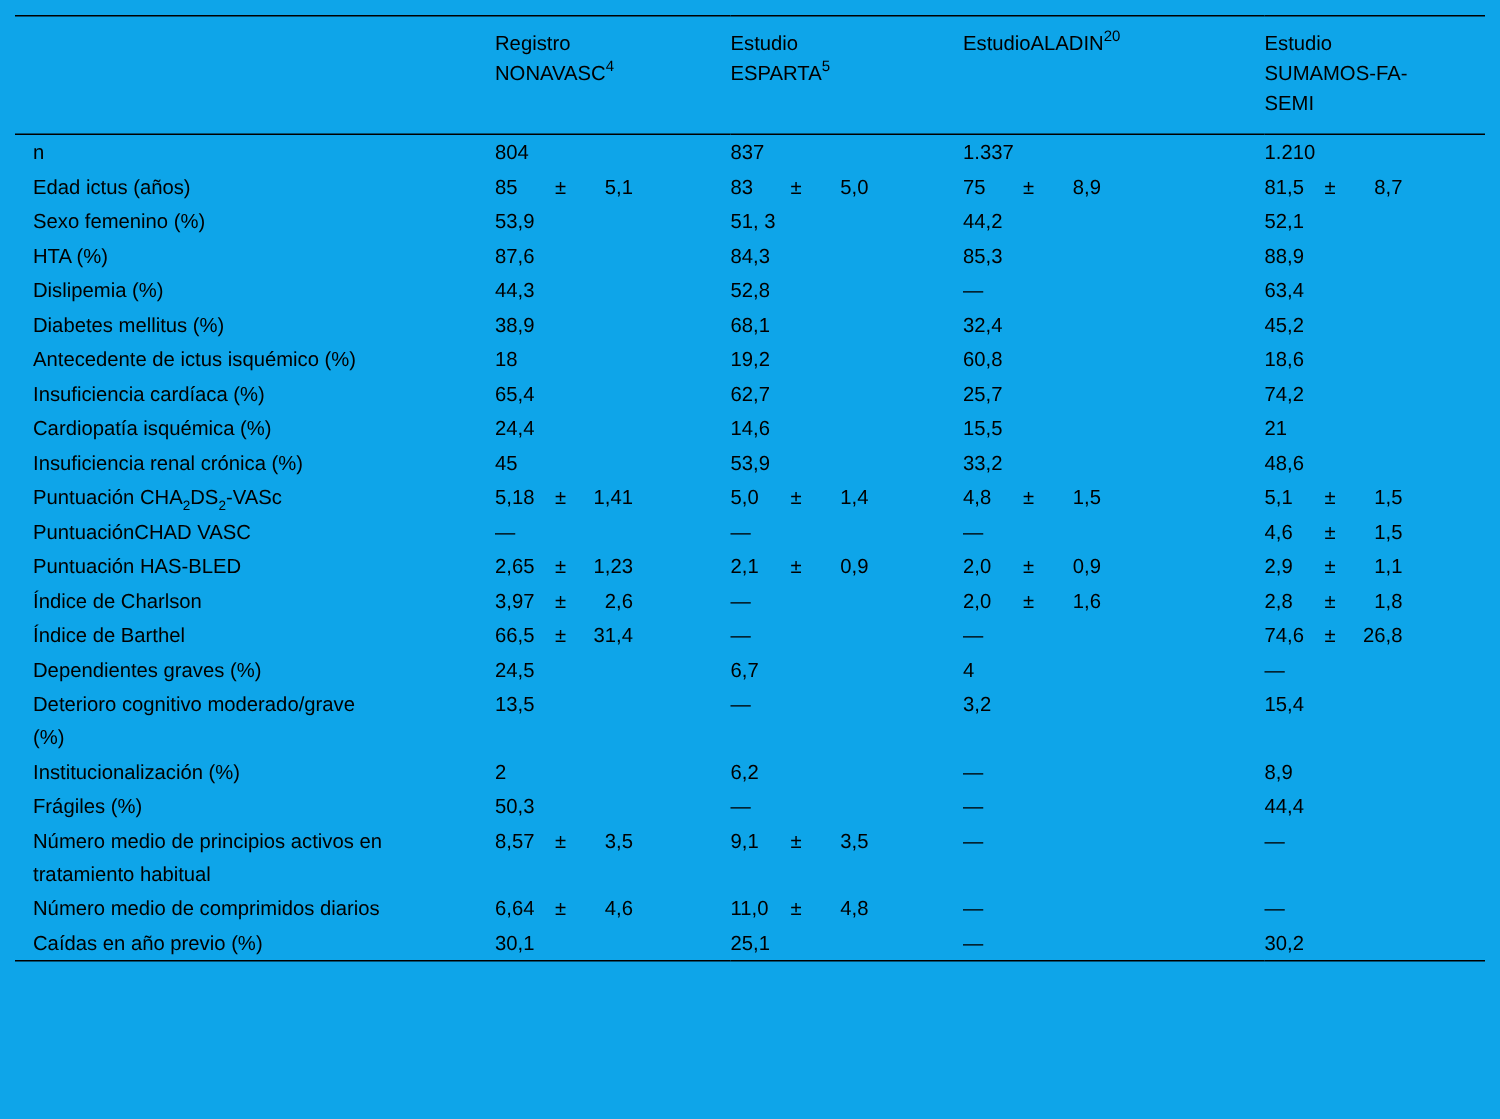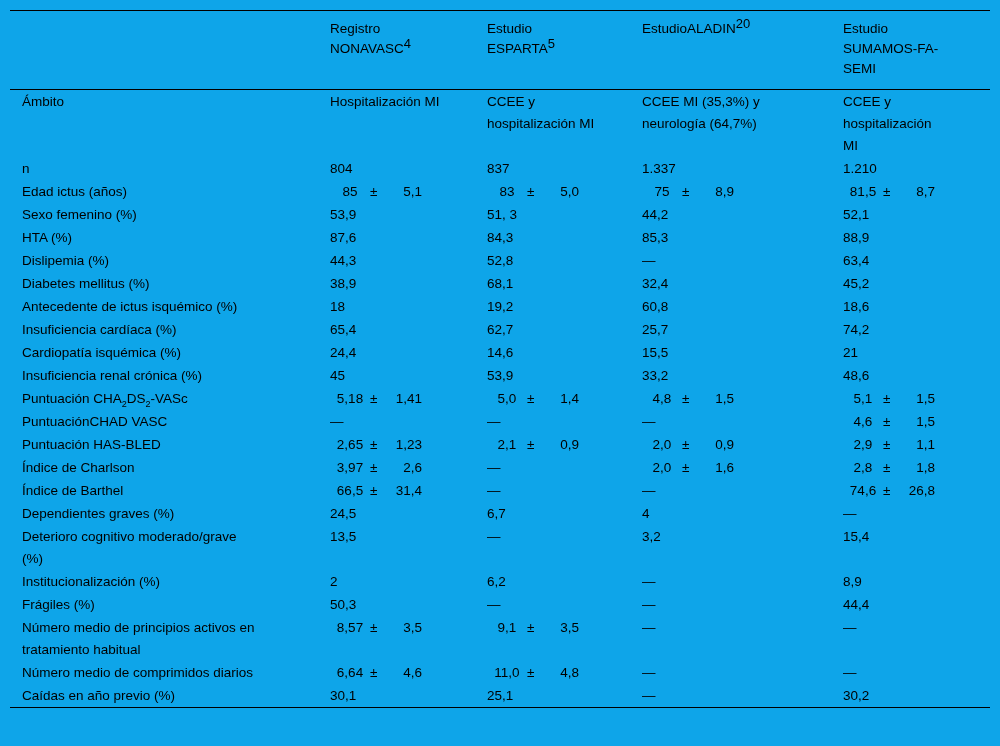--- a/index.html
+++ b/index.html
@@ -41,33 +41,32 @@
   td {
     vertical-align: top;
     padding: 0.5px 44px 0.5px 0;
     line-height: 22px;
   }
   td.row-label {
     padding-left: 12px;
     padding-right: 70px;
   }
   sup {
-    font-size: 13px;
+    font-size: 10px;
     line-height: 0;
     vertical-align: super;
   }
   sub {
     font-size: 9px;
     line-height: 0;
     vertical-align: sub;
   }
   .v {
     display: inline-block;
     min-width: 40px;
-    text-align: center;
   }
   .pm {
     display: inline-block;
     width: 22px;
   }
   .s {
     display: inline-block;
     min-width: 30px;
     text-align: right;
   }
@@ -100,27 +99,20 @@
           </th>
           <th class="col-head">
             <div>Estudio</div>
             <div>SUMAMOS-FA-</div>
             <div>SEMI</div>
           </th>
         </tr>
     </thead>
     <tbody>
         <tr>
-          <td class="row-label">Ámbito</td>
-          <td class="data-cell">Hospitalización MI</td>
-          <td class="data-cell">CCEE y hospitalización MI</td>
-          <td class="data-cell">CCEE MI (35,3%) y neurología (64,7%)</td>
-          <td class="data-cell">CCEE y hospitalización MI</td>
-        </tr>
-        <tr>
           <td class="row-label">n</td>
           <td class="data-cell">804</td>
           <td class="data-cell">837</td>
           <td class="data-cell">1.337</td>
           <td class="data-cell">1.210</td>
         </tr>
         <tr>
           <td class="row-label">Edad ictus (años)</td>
           <td class="data-cell"><span class="v">85</span><span class="pm">±</span><span class="s">5,1</span></td>
           <td class="data-cell"><span class="v">83</span><span class="pm">±</span><span class="s">5,0</span></td>

